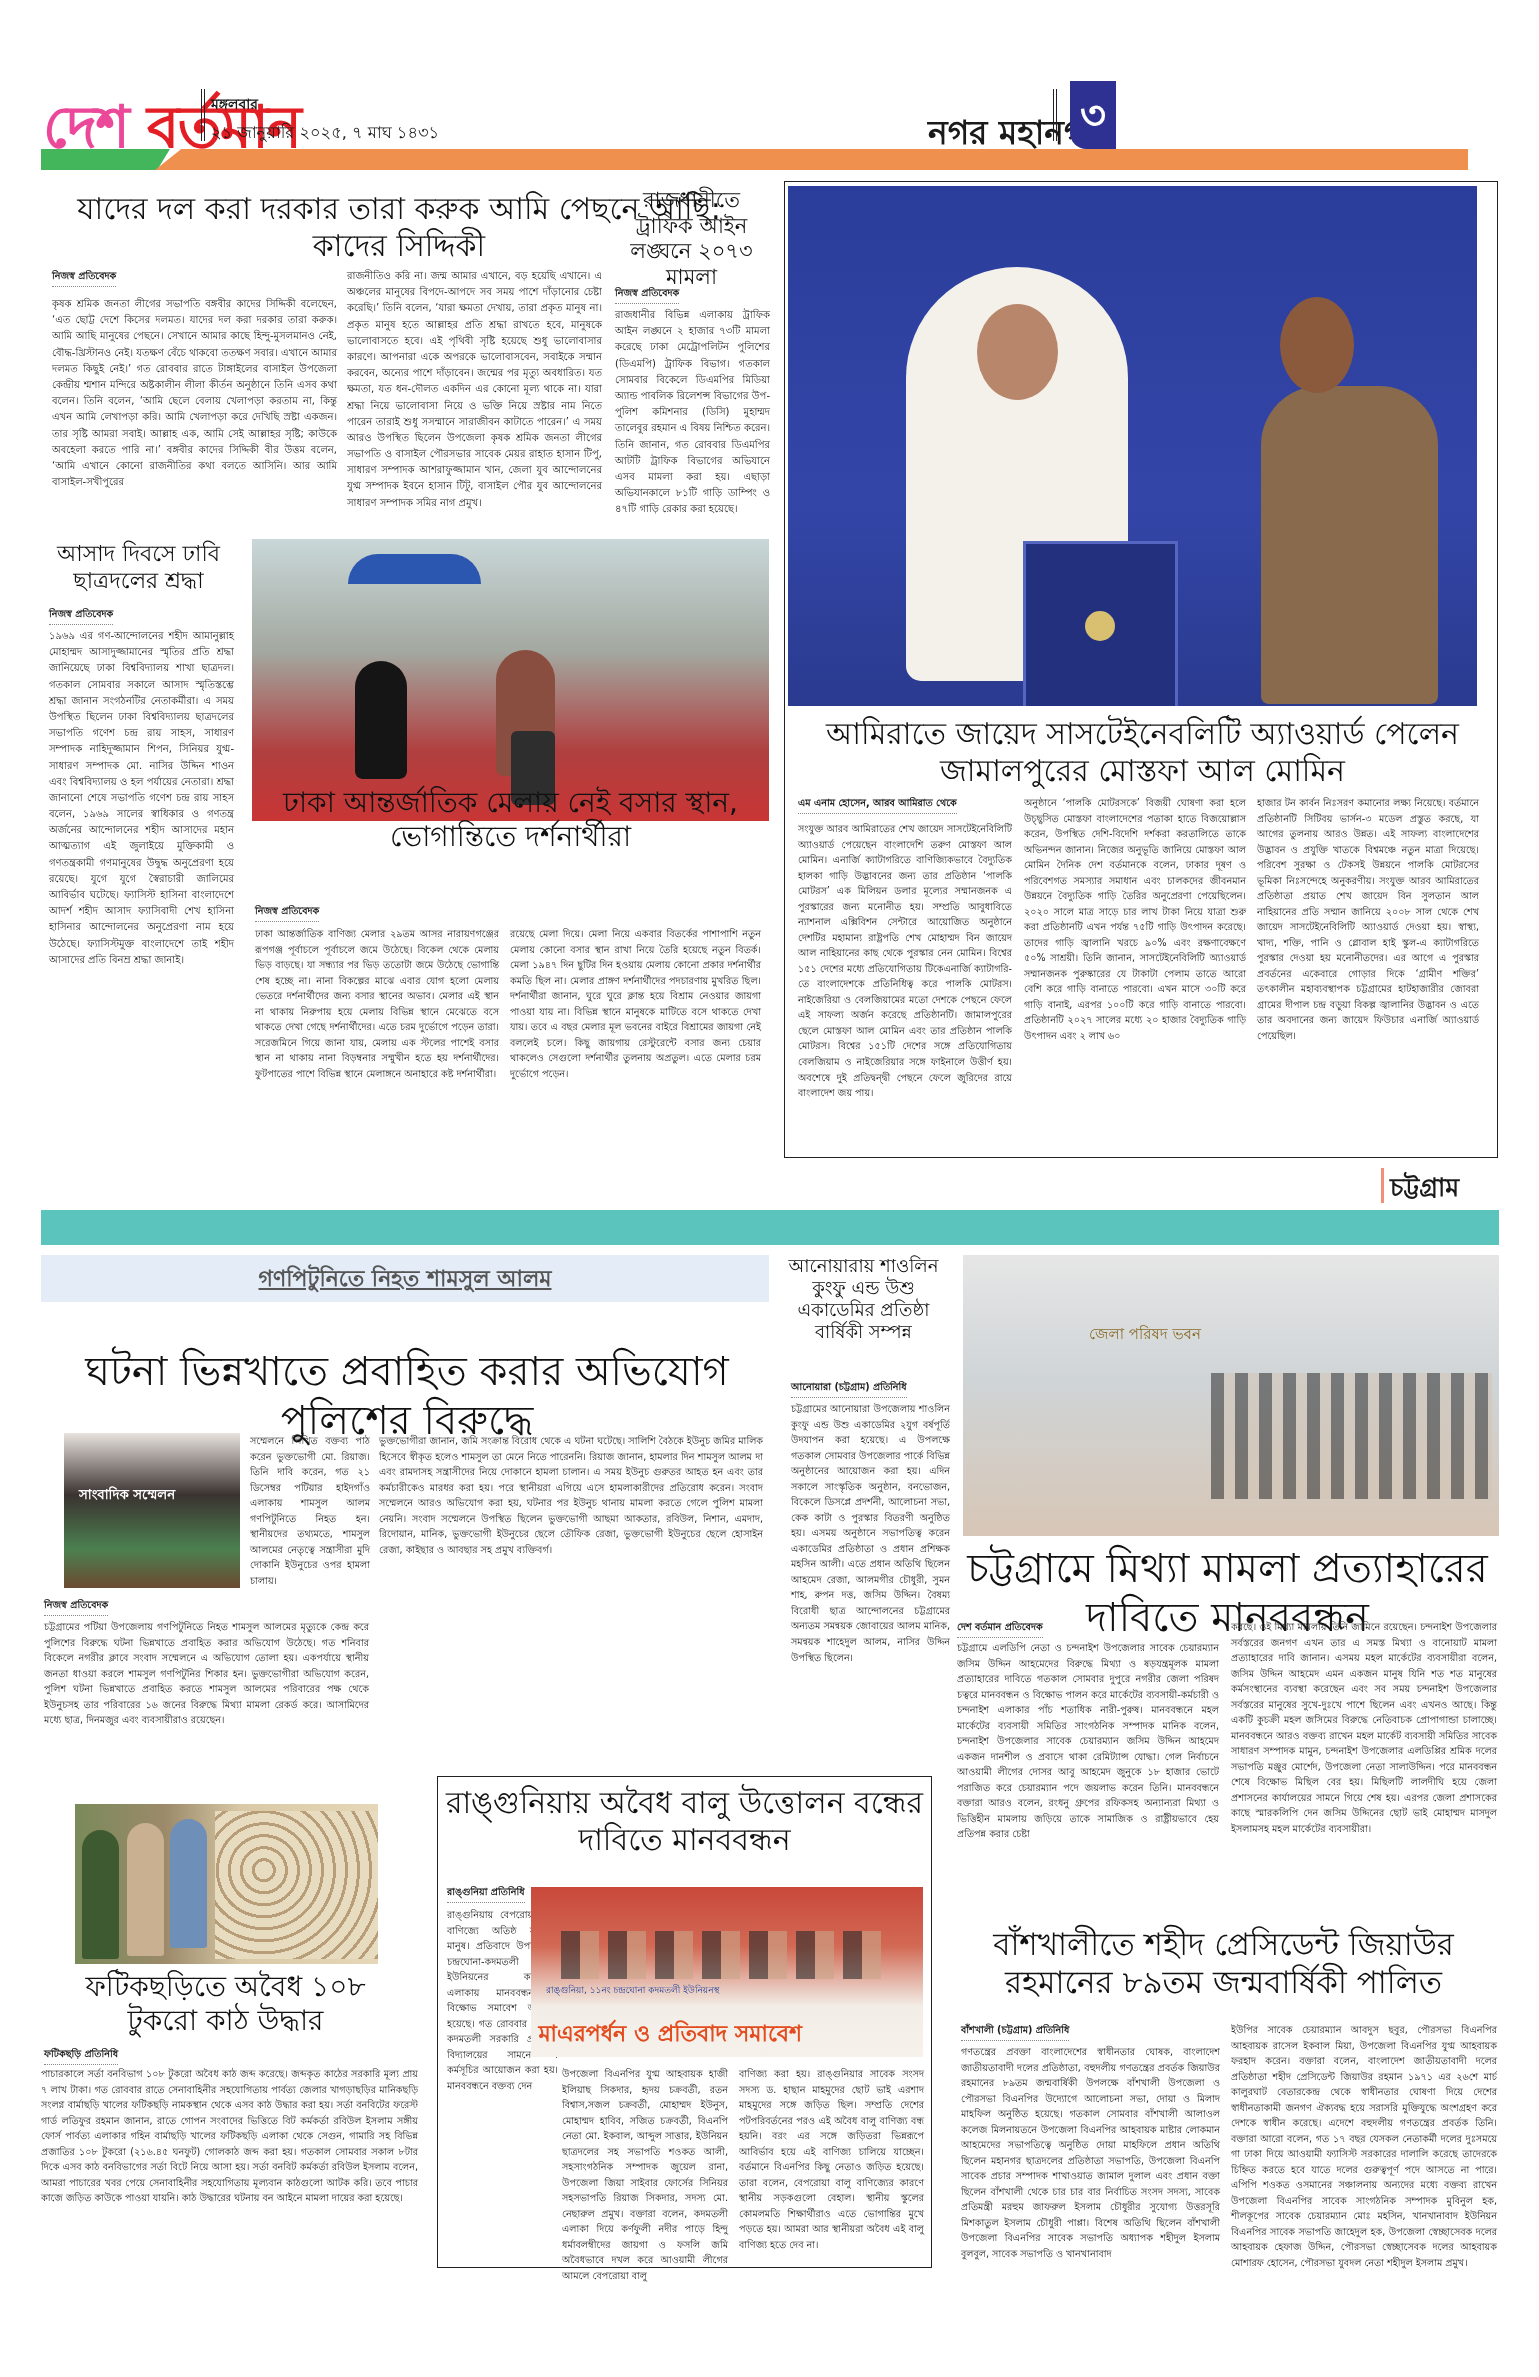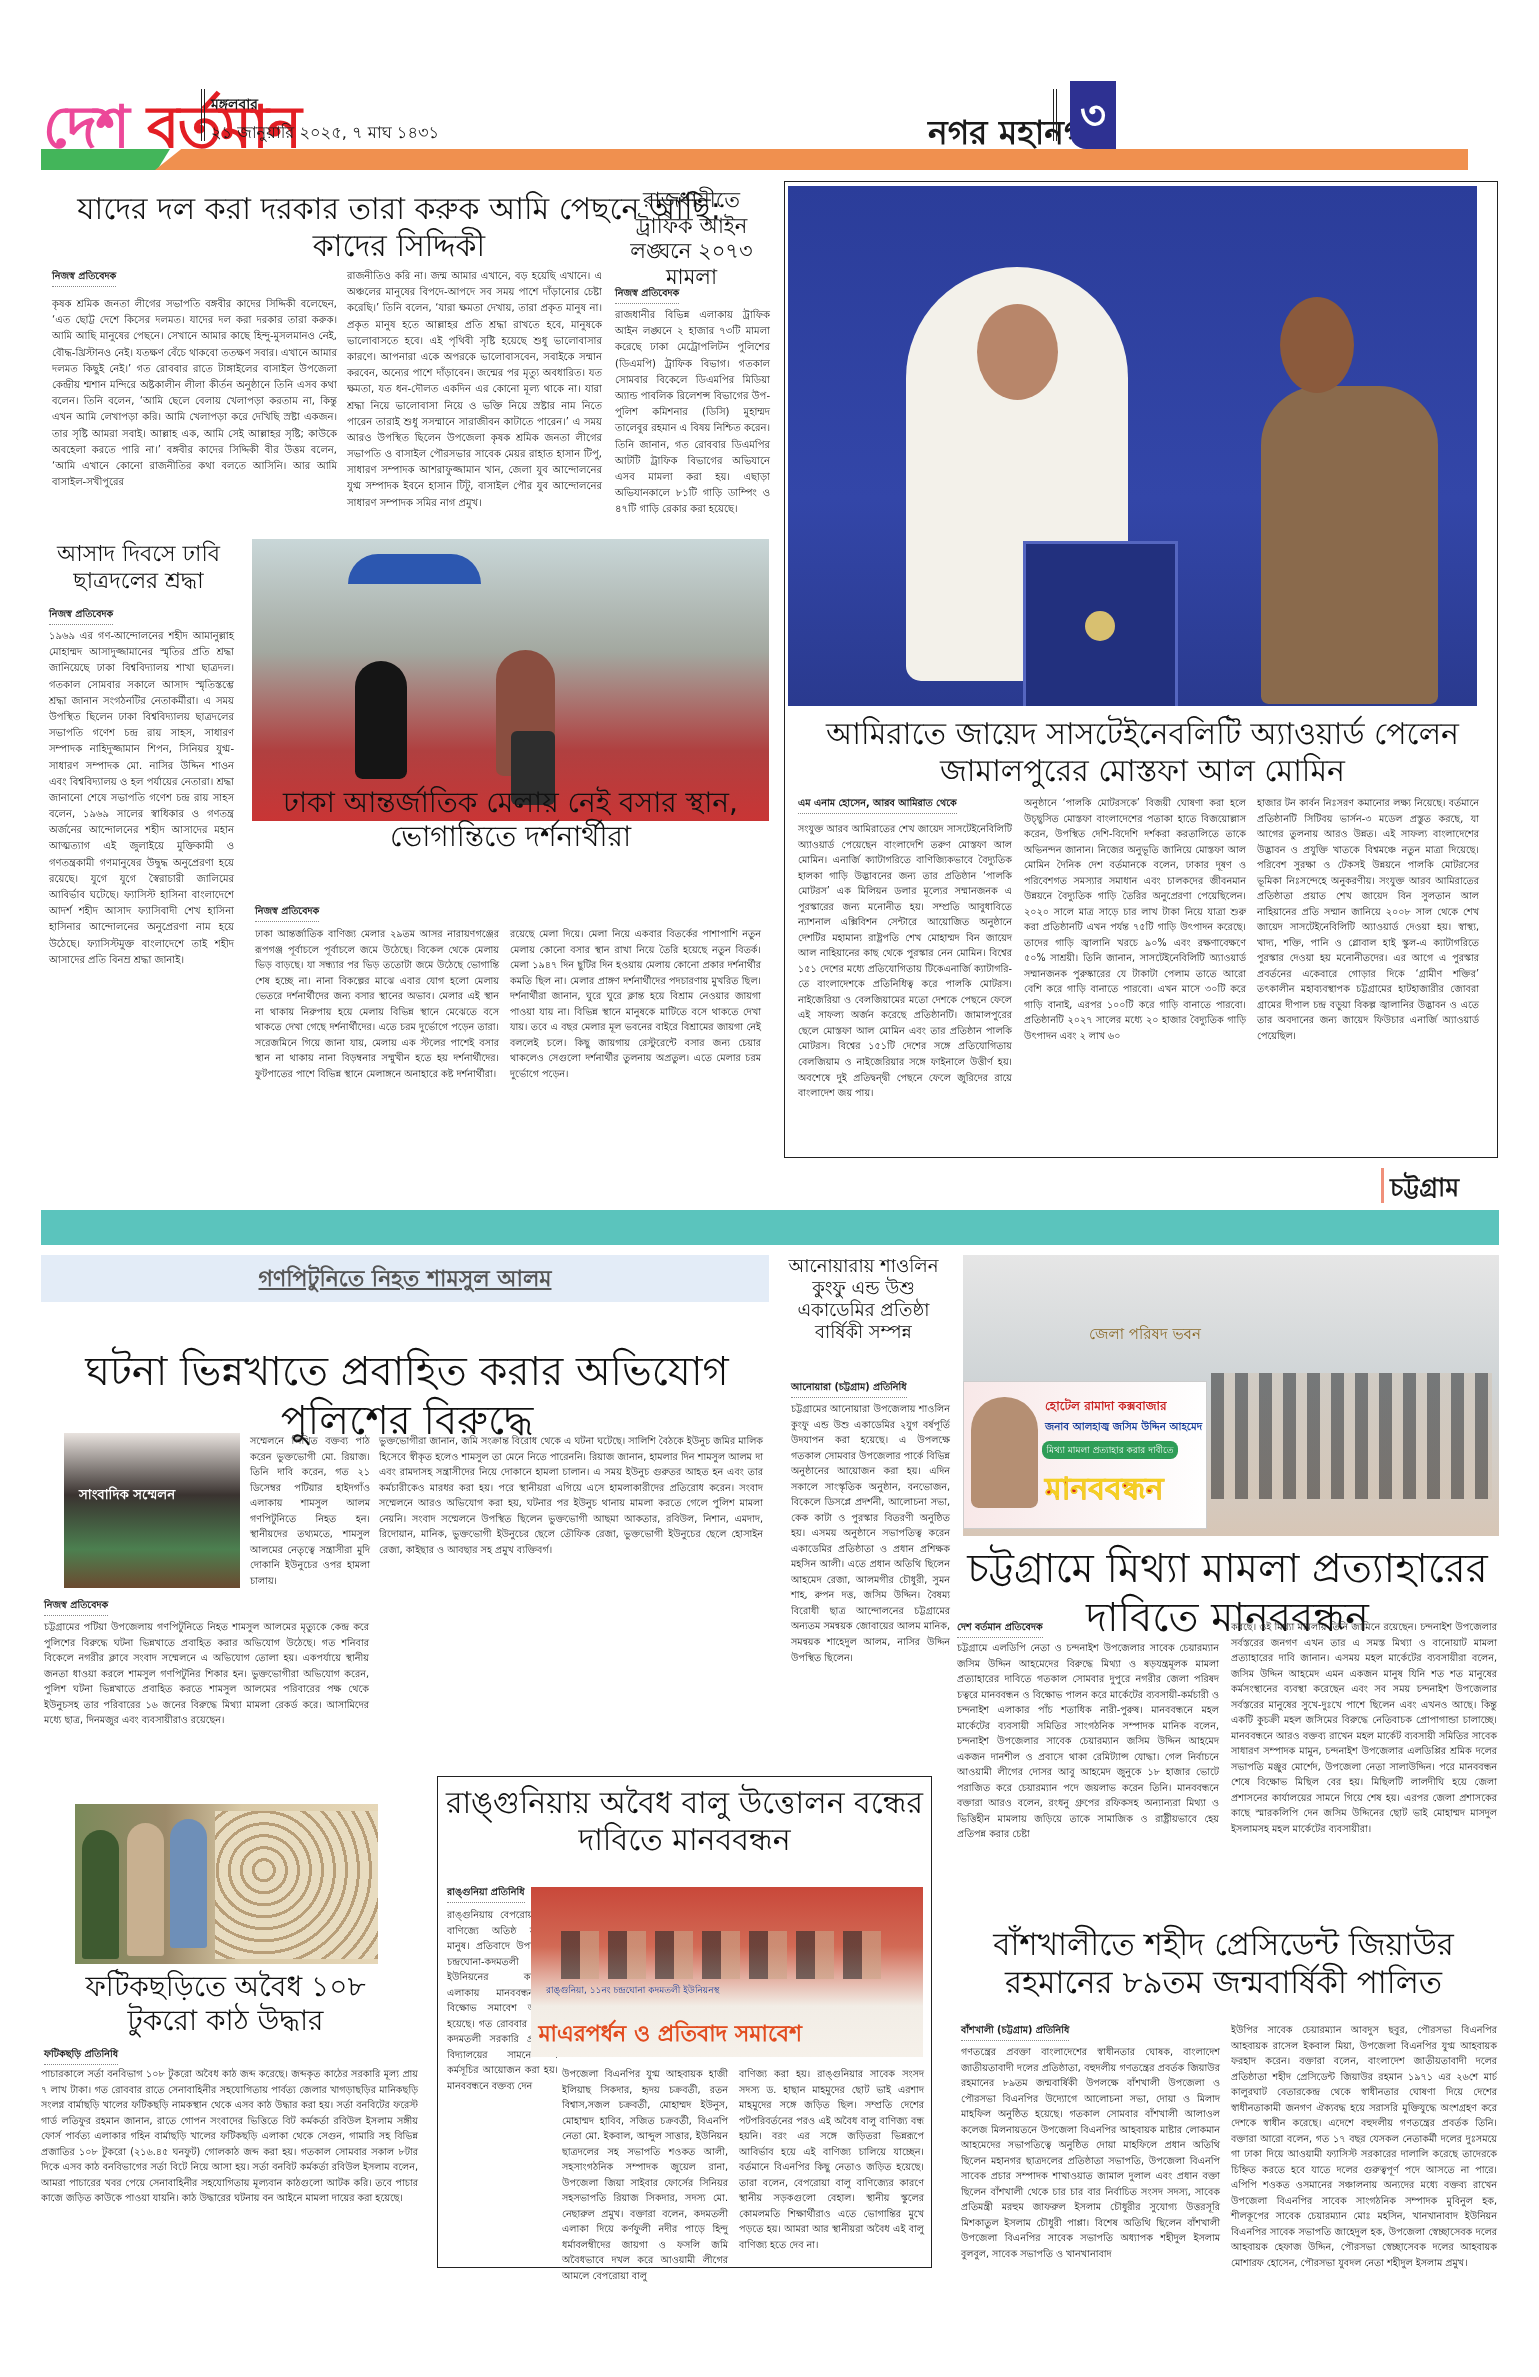--- a/index.html
+++ b/index.html
@@ -107,27 +107,20 @@
 <div class="abs col" style="left:44px;top:1619px;width:325px;font-size:9.6px;">চট্টগ্রামের পটিয়া উপজেলায় গণপিটুনিতে নিহত শামসুল আলমের মৃত্যুকে কেন্দ্র করে পুলিশের বিরুদ্ধে ঘটনা ভিন্নখাতে প্রবাহিত করার অভিযোগ উঠেছে। গত শনিবার বিকেলে নগরীর ক্লাবে সংবাদ সম্মেলনে এ অভিযোগ তোলা হয়। একপর্যায়ে স্থানীয় জনতা ধাওয়া করলে শামসুল গণপিটুনির শিকার হন। ভুক্তভোগীরা অভিযোগ করেন, পুলিশ ঘটনা ভিন্নখাতে প্রবাহিত করতে শামসুল আলমের পরিবারের পক্ষ থেকে ইউনুচসহ তার পরিবারের ১৬ জনের বিরুদ্ধে মিথ্যা মামলা রেকর্ড করে। আসামিদের মধ্যে ছাত্র, দিনমজুর এবং ব্যবসায়ীরাও রয়েছেন।</div>
 
 <div class="abs" style="left:784px;top:1255px;width:159px;">
   <h2 style="font-size:18px;">আনোয়ারায় শাওলিন কুংফু এন্ড উশু একাডেমির প্রতিষ্ঠা বার্ষিকী সম্পন্ন</h2>
 </div>
 <div class="abs" style="left:791px;top:1379px;"><span class="byline">আনোয়ারা (চট্টগ্রাম) প্রতিনিধি</span></div>
 <div class="abs col" style="left:791px;top:1401px;width:159px;font-size:9.6px;">চট্টগ্রামের আনোয়ারা উপজেলায় শাওলিন কুংফু এন্ড উশু একাডেমির ২যুগ বর্ষপূর্তি উদযাপন করা হয়েছে। এ উপলক্ষে গতকাল সোমবার উপজেলার পার্কে বিভিন্ন অনুষ্ঠানের আয়োজন করা হয়। এদিন সকালে সাংস্কৃতিক অনুষ্ঠান, বনভোজন, বিকেলে ডিসপ্লে প্রদর্শনী, আলোচনা সভা, কেক কাটা ও পুরস্কার বিতরণী অনুষ্ঠিত হয়। এসময় অনুষ্ঠানে সভাপতিত্ব করেন একাডেমির প্রতিষ্ঠাতা ও প্রধান প্রশিক্ষক মহসিন আলী। এতে প্রধান অতিথি ছিলেন আহমেদ রেজা, আলমগীর চৌধুরী, সুমন শাহ, রুপন দত্ত, জসিম উদ্দিন। বৈষম্য বিরোধী ছাত্র আন্দোলনের চট্টগ্রামের অন্যতম সমন্বয়ক জোবায়ের আলম মানিক, সমন্বয়ক শাহেদুল আলম, নাসির উদ্দিন উপস্থিত ছিলেন।</div>
 
 <div class="abs photo" style="left:963px;top:1255px;width:536px;height:281px;background:linear-gradient(180deg,#e6e6e6 0%,#cfd4d6 45%,#d7c6b6 100%);">
   <div style="position:absolute;left:126px;top:67px;font-size:15px;color:#8a6a2a;font-family:'DejaVu Sans',sans-serif;">জেলা পরিষদ ভবন</div>
-  <div style="position:absolute;left:0;top:126px;width:244px;height:148px;background:linear-gradient(90deg,#f8e8e8,#fff);border:0.7px solid #ccc;">
-    <div style="position:absolute;left:81px;top:15px;font-size:12px;color:#c82323;font-weight:bold;font-family:'DejaVu Sans',sans-serif;">হোটেল রামাদা কক্সবাজার</div>
-    <div style="position:absolute;left:81px;top:37px;font-size:10.3px;color:#1a3f9a;font-weight:bold;font-family:'DejaVu Sans',sans-serif;">জনাব আলহাজ্ব জসিম উদ্দিন আহমেদ</div>
-    <div style="position:absolute;left:78px;top:59px;padding:1.5px 4.4px;font-size:9px;background:#2e9d57;color:#fff;border-radius:7.4px;font-family:'DejaVu Sans',sans-serif;">মিথ্যা মামলা প্রত্যাহার করার দাবীতে</div>
-    <div style="position:absolute;left:81px;top:83px;font-size:30px;color:#d41f1f;font-weight:bold;font-family:'DejaVu Sans',sans-serif;-webkit-text-stroke:0.7px #f5d024;">মানববন্ধন</div>
-    <div style="position:absolute;left:7.4px;top:15px;width:67px;height:111px;background:#b58f73;border-radius:33px 33px 7.4px 7.4px;"></div>
-  </div>
   <div style="position:absolute;left:248px;top:118px;width:281px;height:126px;background:repeating-linear-gradient(90deg,#2c2c2c 0 13.3px,#d2c4b4 13.3px 24px);opacity:0.55;"></div>
 </div>
 <div class="abs" style="left:954px;top:1544px;width:547px;">
   <h1 style="font-size:40px;">চট্টগ্রামে মিথ্যা মামলা প্রত্যাহারের দাবিতে মানববন্ধন</h1>
 </div>
 <div class="abs" style="left:957px;top:1619px;"><span class="byline">দেশ বর্তমান প্রতিবেদক</span></div>
 <div class="abs col" style="left:957px;top:1640px;width:262px;font-size:9.6px;">চট্টগ্রামে এলডিপি নেতা ও চন্দনাইশ উপজেলার সাবেক চেয়ারম্যান জসিম উদ্দিন আহমেদের বিরুদ্ধে মিথ্যা ও ষড়যন্ত্রমূলক মামলা প্রত্যাহারের দাবিতে গতকাল সোমবার দুপুরে নগরীর জেলা পরিষদ চত্বরে মানববন্ধন ও বিক্ষোভ পালন করে মার্কেটের ব্যবসায়ী-কর্মচারী ও চন্দনাইশ এলাকার পাঁচ শতাধিক নারী-পুরুষ। মানববন্ধনে মহল মার্কেটের ব্যবসায়ী সমিতির সাংগঠনিক সম্পাদক মানিক বলেন, চন্দনাইশ উপজেলার সাবেক চেয়ারম্যান জসিম উদ্দিন আহমেদ একজন দানশীল ও প্রবাসে থাকা রেমিট্যান্স যোদ্ধা। গেল নির্বাচনে আওয়ামী লীগের দোসর আবু আহমেদ জুনুকে ১৮ হাজার ভোটে পরাজিত করে চেয়ারম্যান পদে জয়লাভ করেন তিনি। মানববন্ধনে বক্তারা আরও বলেন, রংধনু গ্রুপের রফিকসহ অন্যান্যরা মিথ্যা ও ভিত্তিহীন মামলায় জড়িয়ে তাকে সামাজিক ও রাষ্ট্রীয়ভাবে হেয় প্রতিপন্ন করার চেষ্টা</div>
 <div class="abs col" style="left:1231px;top:1619px;width:266px;font-size:9.6px;">করছে। ওই মিথ্যা মামলায় তিনি জামিনে রয়েছেন। চন্দনাইশ উপজেলার সর্বস্তরের জনগণ এখন তার এ সমস্ত মিথ্যা ও বানোয়াট মামলা প্রত্যাহারের দাবি জানান। এসময় মহল মার্কেটের ব্যবসায়ীরা বলেন, জসিম উদ্দিন আহমেদ এমন একজন মানুষ যিনি শত শত মানুষের কর্মসংস্থানের ব্যবস্থা করেছেন এবং সব সময় চন্দনাইশ উপজেলার সর্বস্তরের মানুষের সুখে-দুঃখে পাশে ছিলেন এবং এখনও আছে। কিন্তু একটি কুচক্রী মহল জসিমের বিরুদ্ধে নেতিবাচক প্রোপাগান্ডা চালাচ্ছে। মানববন্ধনে আরও বক্তব্য রাখেন মহল মার্কেট ব্যবসায়ী সমিতির সাবেক সাধারণ সম্পাদক মামুন, চন্দনাইশ উপজেলার এলডিপ্পির শ্রমিক দলের সভাপতি মঞ্জুর মোর্শেদ, উপজেলা নেতা সালাউদ্দিন। পরে মানববন্ধন শেষে বিক্ষোভ মিছিল বের হয়। মিছিলটি লালদীঘি হয়ে জেলা প্রশাসনের কার্যালয়ের সামনে গিয়ে শেষ হয়। এরপর জেলা প্রশাসকের কাছে স্মারকলিপি দেন জসিম উদ্দিনের ছোট ভাই মোহাম্মদ মাসদুল ইসলামসহ মহল মার্কেটের ব্যবসায়ীরা।</div>
 
 <div class="abs photo" style="left:75px;top:1804px;width:303px;height:160px;background:linear-gradient(90deg,#7a8a5a 0%,#9c8a6a 30%,#d9c9a6 55%,#e6d7b8 100%);">

